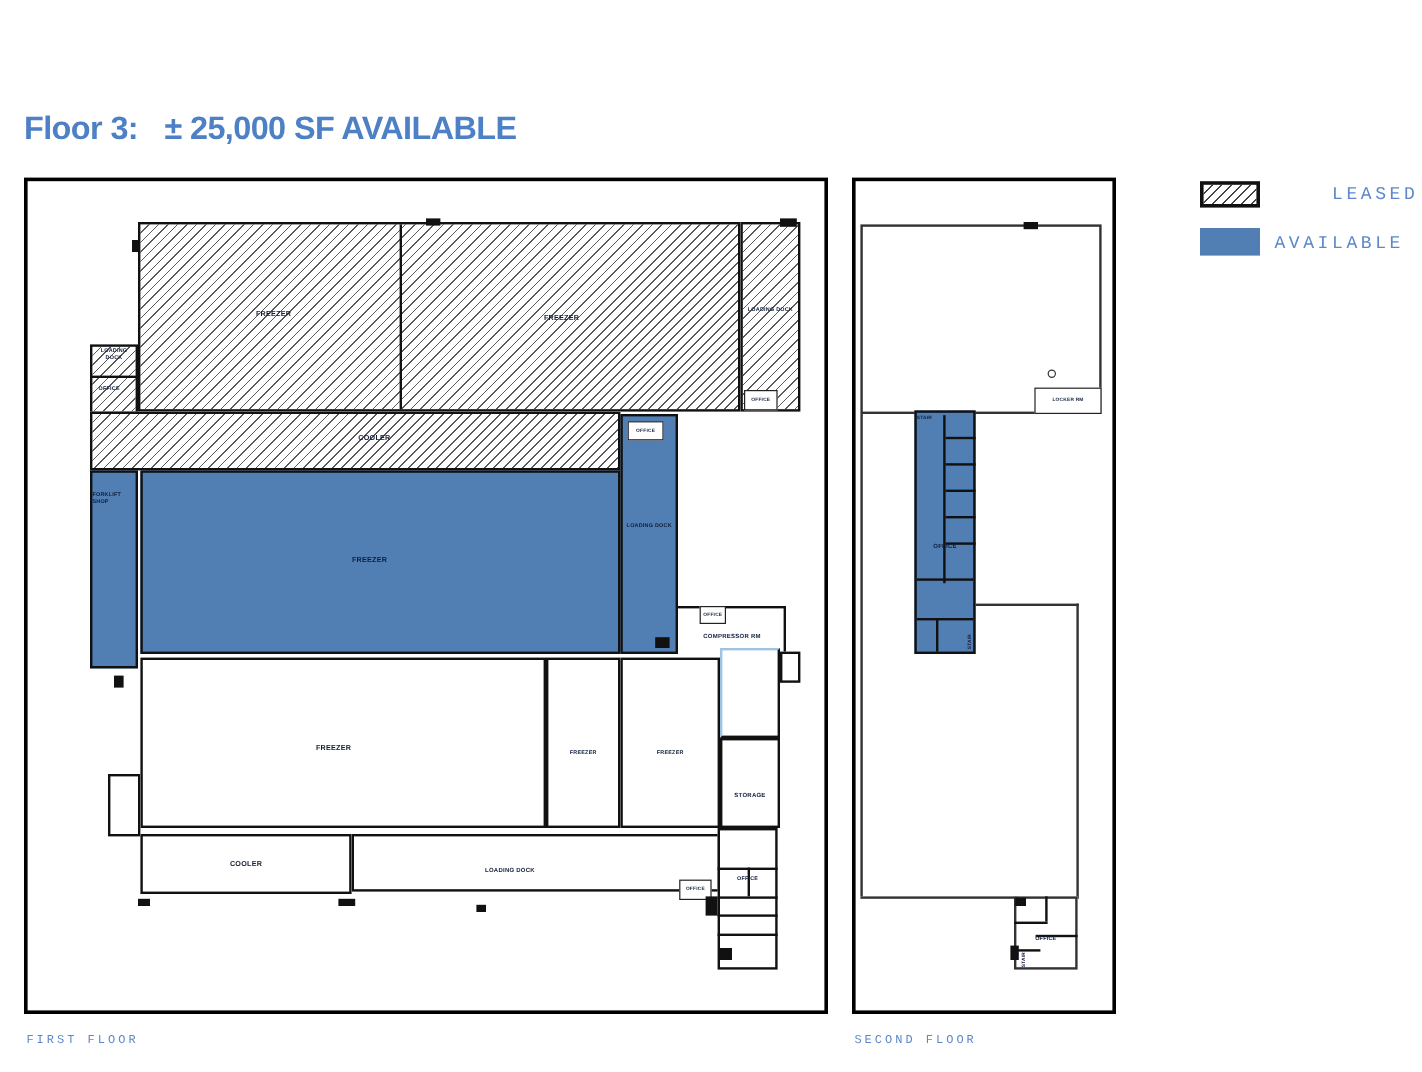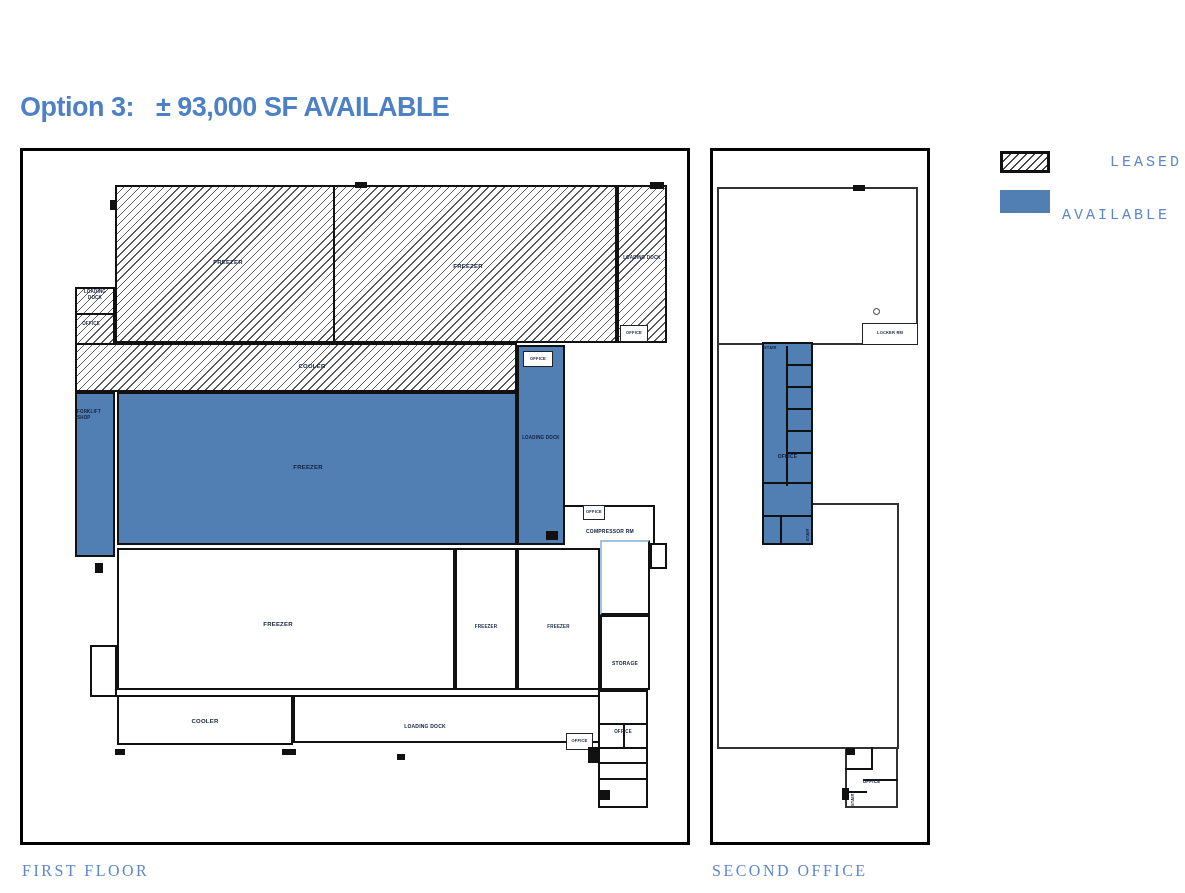--- a/index.html
+++ b/index.html
@@ -10,21 +10,21 @@
   
   .title{position:absolute;left:18px;top:2px;font-size:66px;font-weight:bold;
          letter-spacing:-3px;color:#17171c;line-height:1.05;}
   .subtitle{position:absolute;left:20px;top:92px;font-size:27px;font-weight:bold;
             letter-spacing:-0.5px;color:#4d80c4;}
   .subtitle .gap{display:inline-block;width:22px;}
 
   
   .legend-label,.caption{font-family:"Liberation Mono",monospace;color:#5c88cb;}
   .legend-label{font-size:15px;letter-spacing:3px;}
-  .caption{font-size:16px;letter-spacing:2.5px;font-family:Liberation Serif, serif;}
+  .caption{font-size:10px;letter-spacing:2.5px;}
   .sw{position:absolute;box-sizing:border-box;}
   .sw.hatched{border:3px solid #111;background:
       repeating-linear-gradient(135deg,rgba(0,0,0,0) 0 4.5px,#444 4.5px 5.7px),#fff;}
   .sw.solid{background:#517FB4;}
 
   
   .frame{position:absolute;border:3px solid #000;background:#fff;}
 
   
   .hatch{background:repeating-linear-gradient(135deg,rgba(0,0,0,0) 0 4.6px,#5a5a5a 4.6px 5.6px),#fff;
@@ -46,27 +46,27 @@
   .f45{font-size:4.5px;}
   .f4{font-size:4px;}
   .rot{transform:rotate(-90deg);transform-origin:left top;white-space:nowrap;}
   .circ{border:1px solid #333;border-radius:50%;background:#fff;}
 </style>
 </head>
 <body>
 
 <div class="page">
 
-  <div class="subtitle"><span>Option 3:</span><span class="gap"></span><span>± 93,000 SF AVAILABLE</span></div>
+  <div class="subtitle"><span>Floor 3:</span><span class="gap"></span><span>± 25,000 SF AVAILABLE</span></div>
 
   <div>
     <div class="sw hatched abs" style="left:1000px;top:151px;width:50px;height:22px;"></div>
     <div class="abs legend-label" style="left:1110px;top:154px;">LEASED</div>
     <div class="sw solid abs" style="left:1000px;top:190px;width:50px;height:23px;"></div>
-    <div class="abs legend-label" style="left:1062px;top:207px;">AVAILABLE</div>
+    <div class="abs legend-label" style="left:1062px;top:195px;">AVAILABLE</div>
   </div>
 
   <div class="frame" style="left:20px;top:148px;width:664px;height:691px;">
 
     <div class="abs hatch" style="left:92px;top:34px;width:502px;height:158px;"></div>
     <div class="abs ln" style="left:310px;top:36px;width:2px;height:154px;"></div>
     <div class="abs hatch" style="left:594px;top:34px;width:50px;height:158px;"></div>
     <div class="abs hatch" style="left:52px;top:136px;width:40px;height:58px;"></div>
     <div class="abs ln" style="left:52px;top:162px;width:40px;height:2px;"></div>
     <div class="abs hatch" style="left:52px;top:192px;width:442px;height:49px;"></div>
@@ -165,14 +165,14 @@
     <div class="abs ln" style="left:158px;top:596px;width:1.5px;height:21px;"></div>
     <div class="abs ln" style="left:150px;top:628px;width:35px;height:1.5px;"></div>
     <div class="abs ln" style="left:132px;top:640px;width:22px;height:1.5px;"></div>
     <div class="abs blk" style="left:133px;top:597px;width:9px;height:7px;"></div>
     <div class="abs blk" style="left:129px;top:637px;width:7px;height:12px;"></div>
     <div class="lbl f45" style="left:132px;top:628px;width:53px;">OFFICE</div>
     <div class="lbl f4 rot" style="left:137px;top:655px;">STAIR</div>
   </div>
 
   <div class="abs caption" style="left:22px;top:862px;">FIRST FLOOR</div>
-  <div class="abs caption" style="left:712px;top:862px;">SECOND OFFICE</div>
+  <div class="abs caption" style="left:712px;top:862px;">SECOND FLOOR</div>
 </div>
 
 </body></html>

